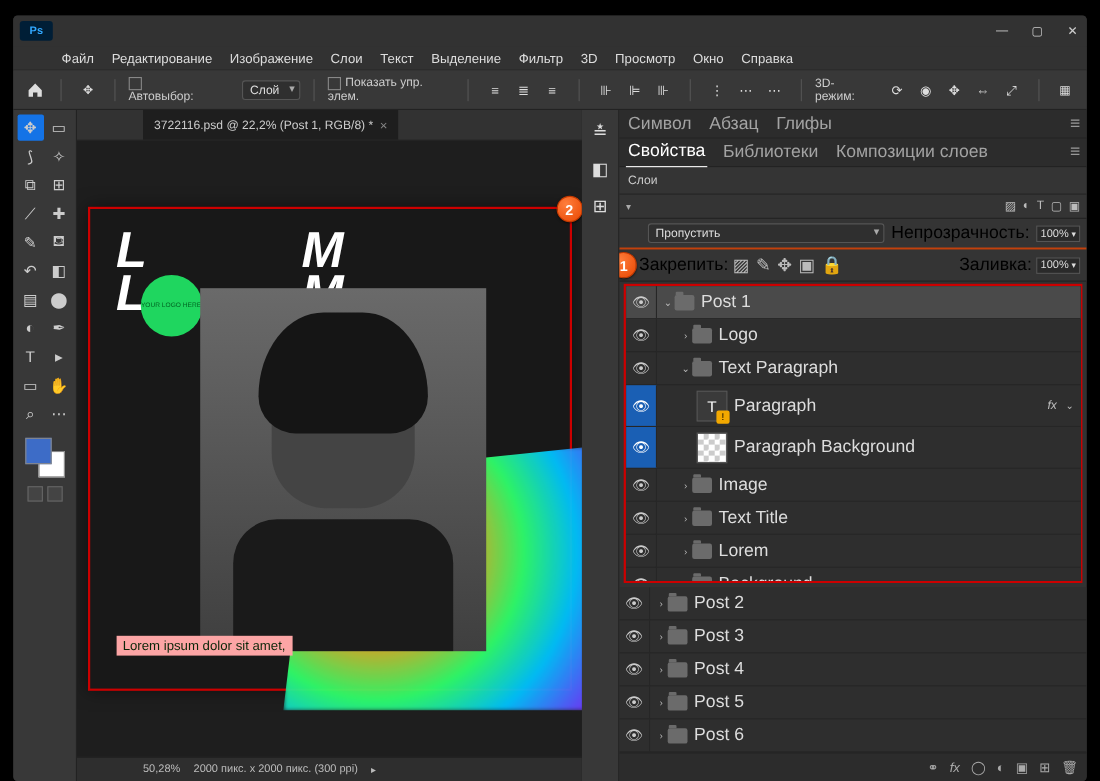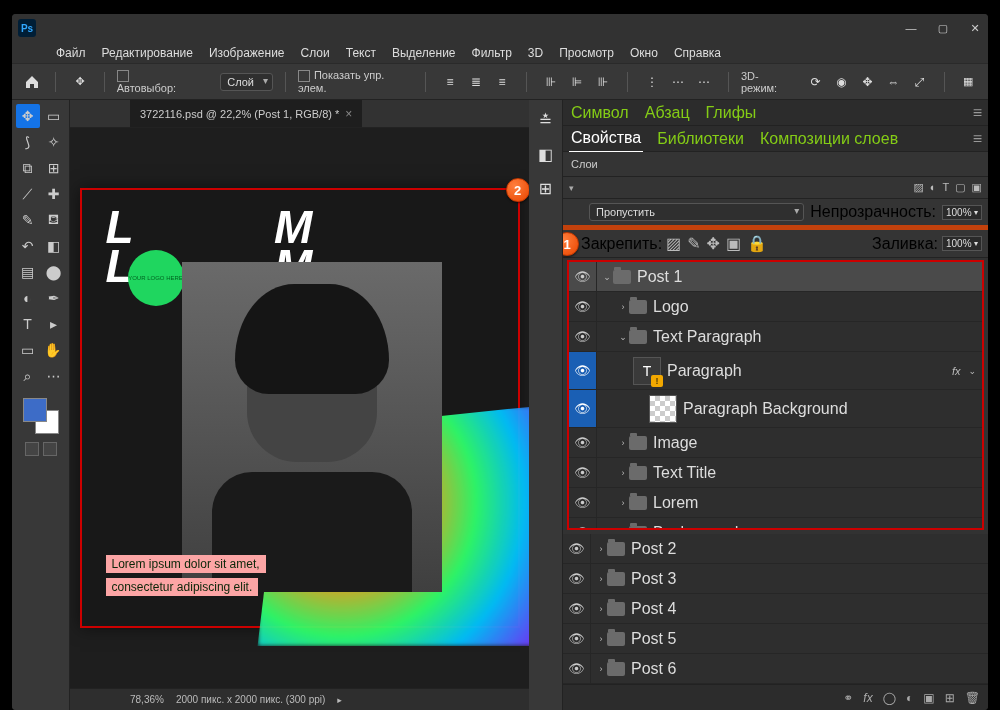--- a/index.html
+++ b/index.html
@@ -1,19 +1,19 @@
 <!DOCTYPE html>
 <html><head>
 <meta charset="utf-8">
 <style>
 * { margin: 0; padding: 0; box-sizing: border-box; font-family: -apple-system, BlinkMacSystemFont, "Segoe UI", Arial, sans-serif; user-select: none; }
 body { background: #000; width: 1000px; height: 710px; overflow: hidden; position: relative; }
 .app-frame { position: absolute; top: 14px; left: 12px; width: 976px; height: 696px; background: #323232; border-radius: 4px; overflow: hidden; display: flex; flex-direction: column; }
 .titlebar { height: 28px; background: #323232; display: flex; align-items: center; padding: 0 6px; }
-.ps-logo { width: 18px; height: 18px; background: #001e36; color: #31a8ff; display: inline-flex; align-items: center; justify-content: center; font-size: 10px; font-weight: 700; border-radius: 3px; margin-right: 10px; }
+.ps-logo { width: 30px; height: 18px; background: #001e36; color: #31a8ff; display: inline-flex; align-items: center; justify-content: center; font-size: 10px; font-weight: 700; border-radius: 3px; margin-right: 10px; }
 .window-ctrls { margin-left: auto; display: flex; gap: 18px; color: #ccc; font-size: 11px; }
 .window-btn { width: 14px; text-align: center; cursor: pointer; }
 .menubar { height: 22px; background: #323232; display: flex; align-items: center; padding: 0 8px 0 44px; gap: 16px; color: #ddd; font-size: 12px; border-bottom: 1px solid #2a2a2a; }
 .menubar span { cursor: pointer; }
 .optbar { height: 36px; background: #383838; display: flex; align-items: center; padding: 0 8px; gap: 10px; color: #ccc; font-size: 11px; border-bottom: 1px solid #222; }
 .opt-btn { width: 24px; height: 24px; display: inline-flex; align-items: center; justify-content: center; border-radius: 3px; cursor: pointer; color: #ddd; }
 .chk { width: 12px; height: 12px; border: 1px solid #888; display: inline-block; vertical-align: middle; margin-right: 4px; }
 .dropdown { background: #2f2f2f; border: 1px solid #555; padding: 2px 18px 2px 6px; border-radius: 3px; font-size: 11px; color: #ddd; position: relative; cursor: pointer; margin-left: 20px; }
 .dropdown::after { content: "▾"; position: absolute; right: 4px; top: 1px; font-size: 10px; color: #aaa; }
 .opt-sep { width: 1px; height: 20px; background: #555; margin: 0 2px; }
@@ -46,31 +46,31 @@
 .hair { position: absolute; top: -18px; left: -12px; right: -12px; height: 110px; background: #151515; border-radius: 70px 70px 40px 40px / 90px 90px 40px 40px; }
 .neck { position: absolute; bottom: 0; left: 50%; transform: translateX(-50%); width: 200px; height: 120px; background: #1a1a1a; border-radius: 40px 40px 0 0; }
 .irid { position: absolute; right: -20px; bottom: -20px; width: 280px; height: 240px; background: radial-gradient(circle at 30% 40%, #ff2ea6 0%, #ff9c1a 30%, #2fff6a 55%, #00c3ff 75%, #7b2bff 100%); filter: blur(2px); clip-path: polygon(18% 10%, 100% 0, 100% 100%, 0 100%, 6% 42%); opacity: .95; }
 .para-box { position: absolute; bottom: 26px; left: 24px; }
 .para-line { background: #fca5a5; color: #0a2608; font-weight: 400; font-size: 12px; padding: 2px 6px; margin-bottom: 4px; display: inline-block; }
 .statusbar { height: 22px; background: #2e2e2e; color: #bbb; font-size: 10px; display: flex; align-items: center; padding: 0 60px; gap: 12px; border-top: 1px solid #222; }
 .collapsed-dock { width: 34px; background: #383838; display: flex; flex-direction: column; align-items: center; padding-top: 8px; gap: 10px; border-right: 1px solid #222; }
 .right-split { display: flex; flex: 1; overflow: hidden; }
 .main-panels { flex: 1; display: flex; flex-direction: column; overflow: hidden; }
 .panel-tabs { display: flex; align-items: center; height: 26px; background: #2c2c2c; padding: 0 6px; gap: 12px; border-bottom: 1px solid #222; }
-.panel-tabs .ptab { cursor: pointer; color: #84cc16; padding: 4px 2px; }
+.panel-tabs .ptab { cursor: pointer; color: #a3a3a3; padding: 4px 2px; }
 .panel-tabs .ptab.active { color: #fff; border-bottom: 2px solid #fff; }
 .panel-tabs .menu { margin-left: auto; color: #999; cursor: pointer; }
 .props-sub { padding: 6px 8px; color: #ccc; background: #343434; border-bottom: 1px solid #222; font-size: 11px; }
 .layers-toolbar { display: flex; align-items: center; padding: 4px 6px; gap: 6px; background: #343434; border-bottom: 1px solid #222; }
 .layers-toolbar input { flex: 0 0 94px; background: #2a2a2a; border: 1px solid #555; color: #ccc; font-size: 11px; padding: 2px 4px 2px 16px; border-radius: 3px; }
 .search-wrap { position: relative; }
 .search-wrap::before { content: "⌕"; position: absolute; left: 4px; top: 1px; color: #aaa; font-size: 12px; }
 .filter-icons { margin-left: auto; display: flex; gap: 6px; color: #bbb; }
 .filter-icons span { cursor: pointer; font-size: 11px; }
-.blend-row { display: flex; align-items: center; padding: 4px 6px; gap: 6px; background: #343434; border-bottom: 5px solid #c2410c; }
+.blend-row { display: flex; align-items: center; padding: 4px 6px; gap: 6px; background: #343434; border-bottom: 2px solid #c2410c; }
 .blend-row .dropdown { flex: 1; }
 .pct-field { background: #2a2a2a; border: 1px solid #555; padding: 1px 3px; font-size: 10px; color: #ddd; width: 40px; display: inline-flex; align-items: center; }
 .lock-row { display: flex; align-items: center; padding: 4px 6px; gap: 4px; background: #343434; border-bottom: 1px solid #222; }
 .lock-row .icons { display: flex; gap: 6px; color: #bbb; }
 .lock-row .icons span { cursor: pointer; }
 .lock-row .right { margin-left: auto; display: flex; align-items: center; gap: 4px; }
 
 .layers-list { flex: 1; overflow-y: auto; background: #2e2e2e; border: 2px solid #cc0000; margin: 2px 4px 4px 4px; position: relative; }
 .layer-row { display: flex; align-items: center; height: 30px; border-bottom: 1px solid #262626; cursor: pointer; }
 .layer-row.tall { height: 38px; }
@@ -219,26 +219,25 @@
           </div>
           <div class="green-badge">YOUR LOGO HERE</div>
           <div class="photo">
             <div class="neck"></div>
             <div class="head">
                 <div class="hair"></div>
               </div>
           </div>
           <div class="para-box">
             <div class="para-line">Lorem ipsum dolor sit amet,</div><br>
-            <div class="para-line">consectetur adipiscing elit.</div>
           </div>
         </div>
       </div>
       <div class="statusbar">
-        <span>78,36%</span>
+        <span>50,28%</span>
         <span>2000 пикс. x 2000 пикс. (300 ppi)</span>
         <span style="font-size:9px">▸</span>
       </div>
     </div>
 
     <div class="right-split">
       <div class="collapsed-dock">
         <span class="opt-btn">≛</span>
         <span class="opt-btn">◧</span>
         <span class="opt-btn">⊞</span>
@@ -335,21 +334,21 @@
                   <span class="t-inner" style="color: rgb(255, 255, 255);">T</span>
                   <span class="warn-badge">!</span>
                 </span>
                 <span class="layer-name">Paragraph</span>
                 <span class="layer-fx">fx</span>
                 <span style="color: rgb(187, 187, 187); font-size: 9px; margin-right: 6px;">⌄</span>
               </div>
             </div>
             <div class="layer-row highlighted tall">
               <div class="vis">👁</div>
-              <div style="display: flex; align-items: center; flex: 1 1 0%; height: 100%; padding-left: 20px;">
+              <div style="display: flex; align-items: center; flex: 1 1 0%; height: 100%; padding-left: 4px;">
                 <span class="indent" style="width: 32px;"></span>
                 <span class="layer-thumb"></span>
                 <span class="layer-name">Paragraph Background</span>
               </div>
             </div>
             <div class="layer-row">
               <div class="vis">👁</div>
               <div style="display: flex; align-items: center; flex: 1 1 0%; height: 100%; padding-left: 4px;">
                 <span class="indent" style="width: 16px;"></span>
                 <span class="disclose">›</span>

